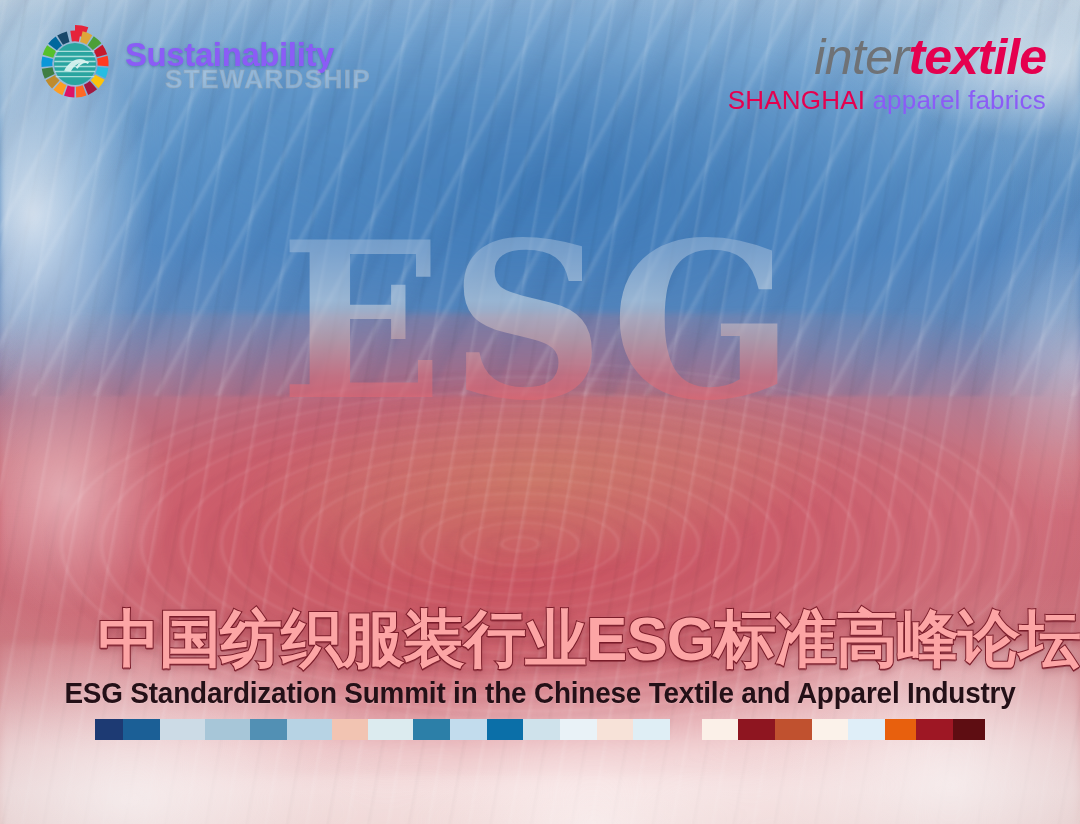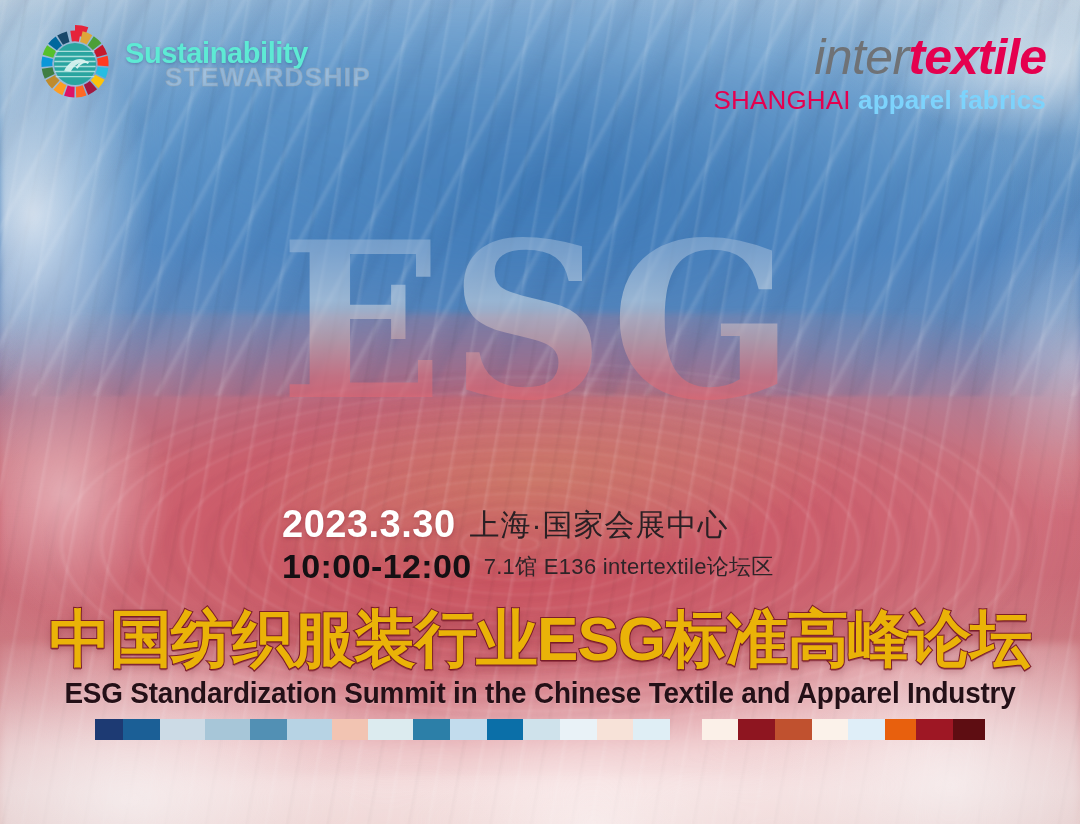--- a/index.html
+++ b/index.html
@@ -152,42 +152,42 @@
   .sdg-wheel{position:relative;width:84px;height:84px;}
   .sdg-wheel svg{display:block;}
   .logo-text{position:relative;margin-left:2px;padding-top:2px;}
   .logo-cn{
     font-size:22px;font-weight:700;color:#1b6fc4;letter-spacing:.5px;
     line-height:1;margin-bottom:1px;
     text-shadow:0 1px 2px rgba(255,255,255,.55);
     white-space:nowrap;
   }
   .logo-en{
-    font-size:29px;font-weight:700;color:#5eead4;letter-spacing:-.4px;
+    font-size:33px;font-weight:700;color:#8b5cf6;letter-spacing:-.4px;
     line-height:.94;
     text-shadow:0 1px 3px rgba(40,80,130,.45);
     white-space:nowrap;
   }
   .logo-sub{
     font-size:26px;font-weight:700;letter-spacing:1.4px;line-height:.92;
     color:rgba(255,255,255,.28);
     -webkit-text-stroke:1px rgba(150,165,180,.55);
     margin-top:-2px;
     white-space:nowrap;
     margin-left:40px;
   }
 
   
   .logo-itx{position:absolute;right:34px;top:32px;text-align:right;}
   .itx-line1{font-size:50px;line-height:1;white-space:nowrap;font-style:italic;}
   .itx-inter{color:#6f7276;font-weight:400;letter-spacing:-.6px;}
   .itx-textile{color:#e5004f;font-weight:700;letter-spacing:-1px;}
   .itx-line2{font-size:26px;line-height:1.25;margin-top:2px;white-space:nowrap;}
   .itx-sh{color:#e5004f;font-weight:400;letter-spacing:.2px;}
-  .itx-af{color:#7dd3fc;font-weight:700;letter-spacing:.2px;}
+  .itx-af{color:#8b5cf6;font-weight:400;letter-spacing:.2px;}
 
   
   .meta{position:absolute;left:282px;top:505px;}
   .meta-row{display:flex;align-items:flex-end;gap:14px;}
   .meta-date{
     font-size:38px;font-weight:700;color:#ffffff;letter-spacing:.5px;line-height:1.05;
     text-shadow:0 1px 4px rgba(120,30,45,.38);
   }
   .meta-venue{
     font-size:30px;font-weight:400;color:#2a2024;line-height:1.15;letter-spacing:1px;
@@ -196,23 +196,23 @@
   .meta-row2{display:flex;align-items:flex-end;gap:12px;margin-top:4px;}
   .meta-time{
     font-size:34px;font-weight:700;color:#151013;letter-spacing:.4px;line-height:1.05;
   }
   .meta-hall{
     font-size:22px;font-weight:400;color:#2e2428;letter-spacing:.3px;padding-bottom:3px;
   }
 
   
   .title-cn{
-    position:absolute;left:0;right:0;top:608px;text-align:center;
+    position:absolute;left:0;right:0;top:608px;text-align:right;
     font-size:62px;font-weight:700;letter-spacing:-1px;line-height:1;
-    color:#eab308;
+    color:#fca5a5;
     -webkit-text-stroke:2px #7e1f2c;
     paint-order:stroke fill;
     text-shadow:
       0 2px 0 rgba(120,25,40,.55),
       0 3px 8px rgba(110,25,40,.35);
   }
   .title-en{
     position:absolute;left:0;right:0;top:678px;text-align:center;
     font-size:30px;font-weight:700;line-height:1;
     letter-spacing:-.2px;
@@ -296,30 +296,20 @@
   <div class="logo-itx">
     <div class="itx-line1">
       <span class="itx-inter">inter</span><span class="itx-textile">textile</span>
     </div>
     <div class="itx-line2">
       <span class="itx-sh">SHANGHAI</span>
       <span class="itx-af">apparel fabrics</span>
     </div>
   </div>
 
-  <div class="meta">
-    <div class="meta-row">
-      <span class="meta-date">2023.3.30</span>
-      <span class="meta-venue">上海·国家会展中心</span>
-    </div>
-    <div class="meta-row2">
-      <span class="meta-time">10:00-12:00</span>
-      <span class="meta-hall">7.1馆 E136 intertextile论坛区</span>
-    </div>
-  </div>
 
   <div class="title-cn">中国纺织服装行业ESG标准高峰论坛</div>
   <div class="title-en">ESG Standardization Summit in the Chinese Textile and Apparel Industry</div>
 
   <div class="colorbar">
       <div class="swatch" style="width: 3.18352%; background: rgb(29, 58, 115);"></div>
       <div class="swatch" style="width: 4.11985%; background: rgb(27, 95, 150);"></div>
       <div class="swatch" style="width: 5.05618%; background: rgb(204, 219, 230);"></div>
       <div class="swatch" style="width: 5.05618%; background: rgb(167, 198, 216);"></div>
       <div class="swatch" style="width: 4.11985%; background: rgb(82, 144, 180);"></div>

